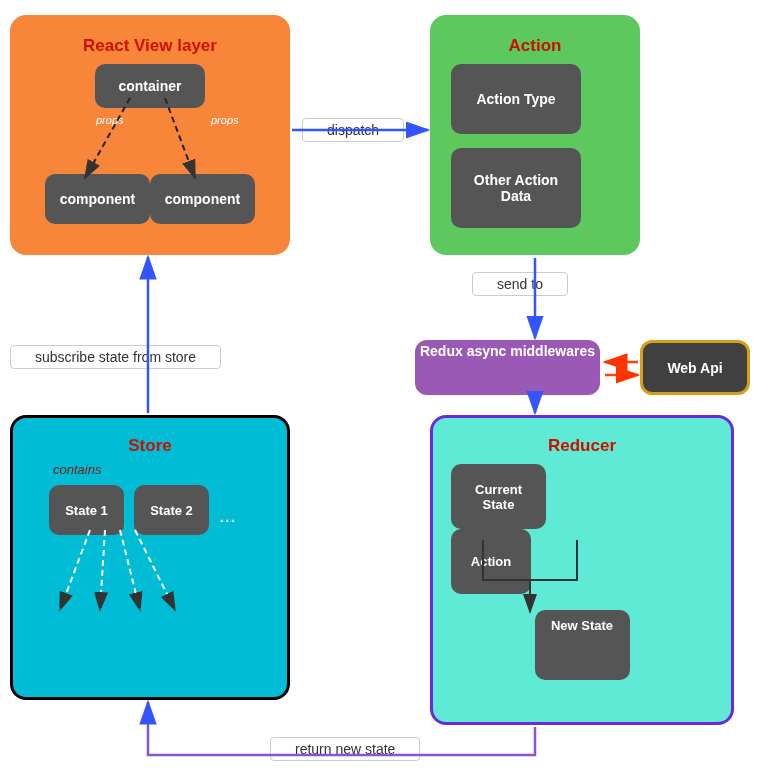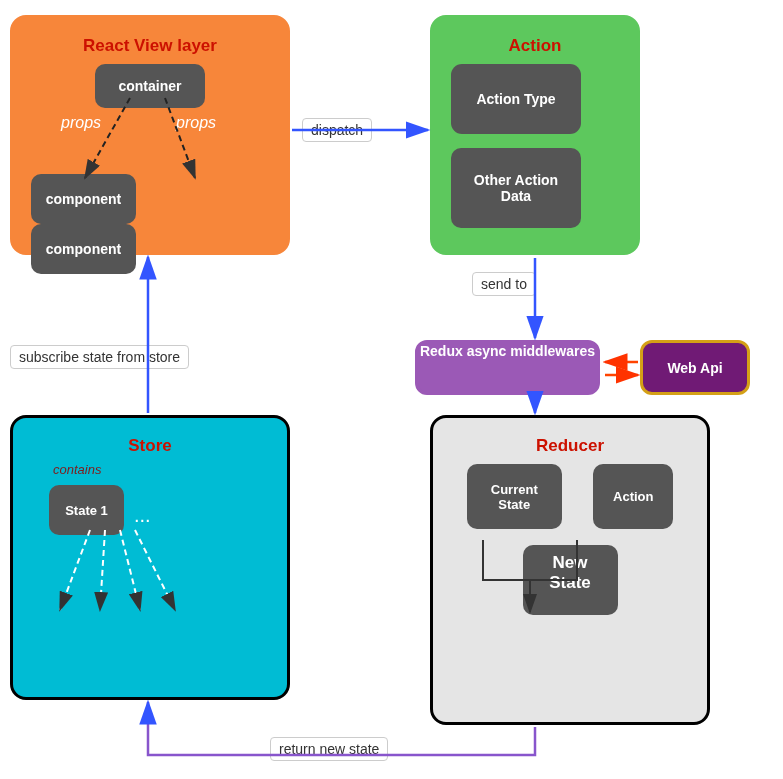--- a/index.html
+++ b/index.html
@@ -73,25 +73,25 @@
     .store-title {
       color: #cc1100;
       font-weight: bold;
       font-size: 17px;
       text-align: center;
       margin-bottom: 4px;
     }
 
     
     .reducer-box {
-      background: #e5e5e5;
-      border: 3px solid #000000;
+      background: #5eead4;
+      border: 3px solid #6d28d9;
       left: 430px;
       top: 415px;
-      width: 280px;
+      width: 304px;
       height: 310px;
       border-radius: 16px;
     }
     .reducer-title {
       color: #cc1100;
       font-weight: bold;
       font-size: 17px;
       text-align: center;
       margin-bottom: 8px;
     }
@@ -112,48 +112,47 @@
 
     
     .container-inner {
       width: 110px;
       height: 44px;
       margin: 0 auto 4px auto;
     }
 
     .components-row {
       display: flex;
-      justify-content: flex-start;
+      justify-content: center;
       margin-top: 10px;
-      flex-direction: column;
     }
     .component-inner {
       width: 105px;
       height: 50px;
     }
 
     
     .props-area {
       position: relative;
       height: 50px;
       margin-top: 2px;
     }
     .props-label {
       position: absolute;
-      font-size: 16px;
+      font-size: 11px;
       color: #fff;
       font-style: italic;
+      margin-left: 35px;
     }
 
     
     .action-type-box {
       width: 130px;
       height: 70px;
       margin: 0 auto 10px auto;
-      border-radius: 11px;
     }
     .other-action-box {
       width: 130px;
       height: 80px;
       margin: 4px auto;
     }
 
     
     .middleware-box {
       position: absolute;
@@ -169,21 +168,21 @@
       justify-content: center;
       color: #fff;
       font-weight: bold;
       font-size: 14px;
       text-align: center;
     }
 
     
     .webapi-box {
       position: absolute;
-      background: #701a75;
+      background: #404040;
       border: 3px solid #D4A017;
       border-radius: 12px;
       left: 640px;
       top: 340px;
       width: 110px;
       height: 55px;
       display: flex;
       align-items: center;
       justify-content: center;
       color: #fff;
@@ -192,21 +191,21 @@
     }
 
     
     .label-text {
       position: absolute;
       font-size: 14px;
       color: #333;
       background: #fff;
       border: 1px solid #ccc;
       border-radius: 4px;
-      padding: 3px 8px;
+      padding: 3px 24px;
     }
 
     
     .arrows-svg {
       position: absolute;
       top: 0;
       left: 0;
       width: 783px;
       height: 779px;
       pointer-events: none;
@@ -238,35 +237,36 @@
       margin-left: 22px;
       margin-top: 6px;
       font-style: italic;
     }
 
     
     .reducer-inner-row {
       display: flex;
       justify-content: space-around;
       margin-bottom: 12px;
+      flex-direction: column;
     }
     .current-state-inner {
       width: 95px;
       height: 65px;
       font-size: 13px;
     }
     .action-inner-reducer {
       width: 80px;
       height: 65px;
       font-size: 13px;
     }
     .new-state-inner {
       width: 95px;
       height: 70px;
-      font-size: 17px;
+      font-size: 13px;
       margin: 16px auto;
       display: block;
     }
   </style>
 </head>
 <body>
 
 <div class="diagram">
 
   <div class="box react-view">
@@ -288,20 +288,21 @@
     <div class="action-title">Action</div>
     <div class="inner-box action-type-box">Action Type</div>
     <div class="inner-box other-action-box">Other Action Data</div>
   </div>
 
   <div class="box store-box">
     <div class="store-title">Store</div>
     <div class="contains-label">contains</div>
     <div class="state-row">
       <div class="inner-box state-inner">State 1</div>
+      <div class="inner-box state-inner">State 2</div>
       <span class="ellipsis-text">...</span>
     </div>
   </div>
 
   <div class="box reducer-box">
     <div class="reducer-title">Reducer</div>
     <div class="reducer-inner-row">
       <div class="inner-box current-state-inner">Current State</div>
       <div class="inner-box action-inner-reducer">Action</div>
     </div>

